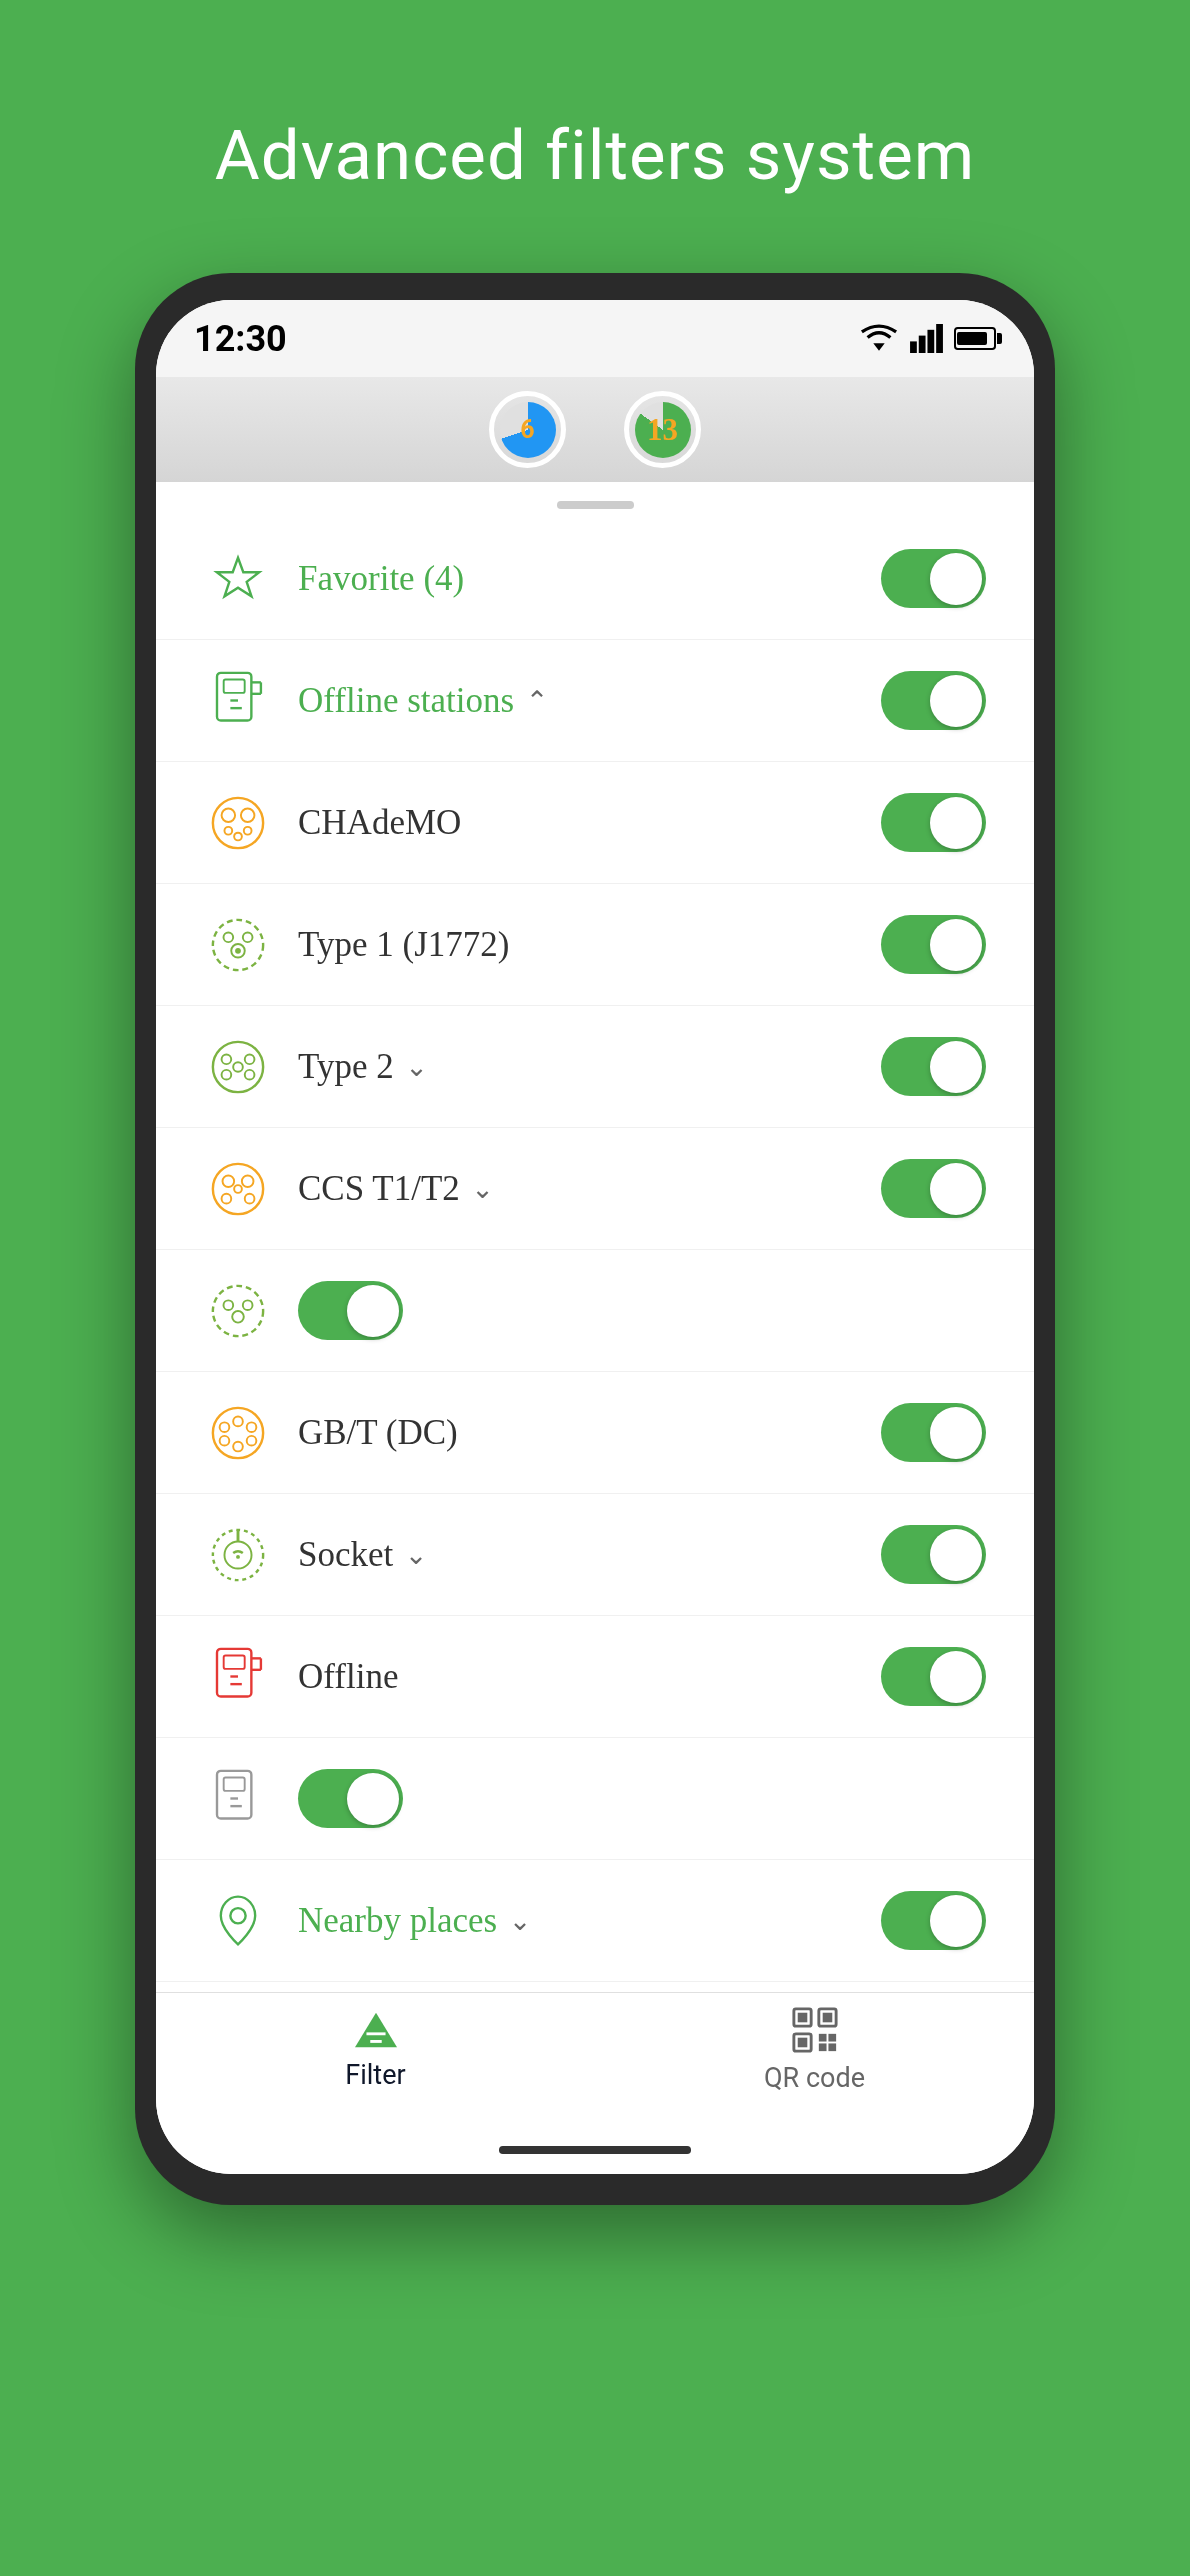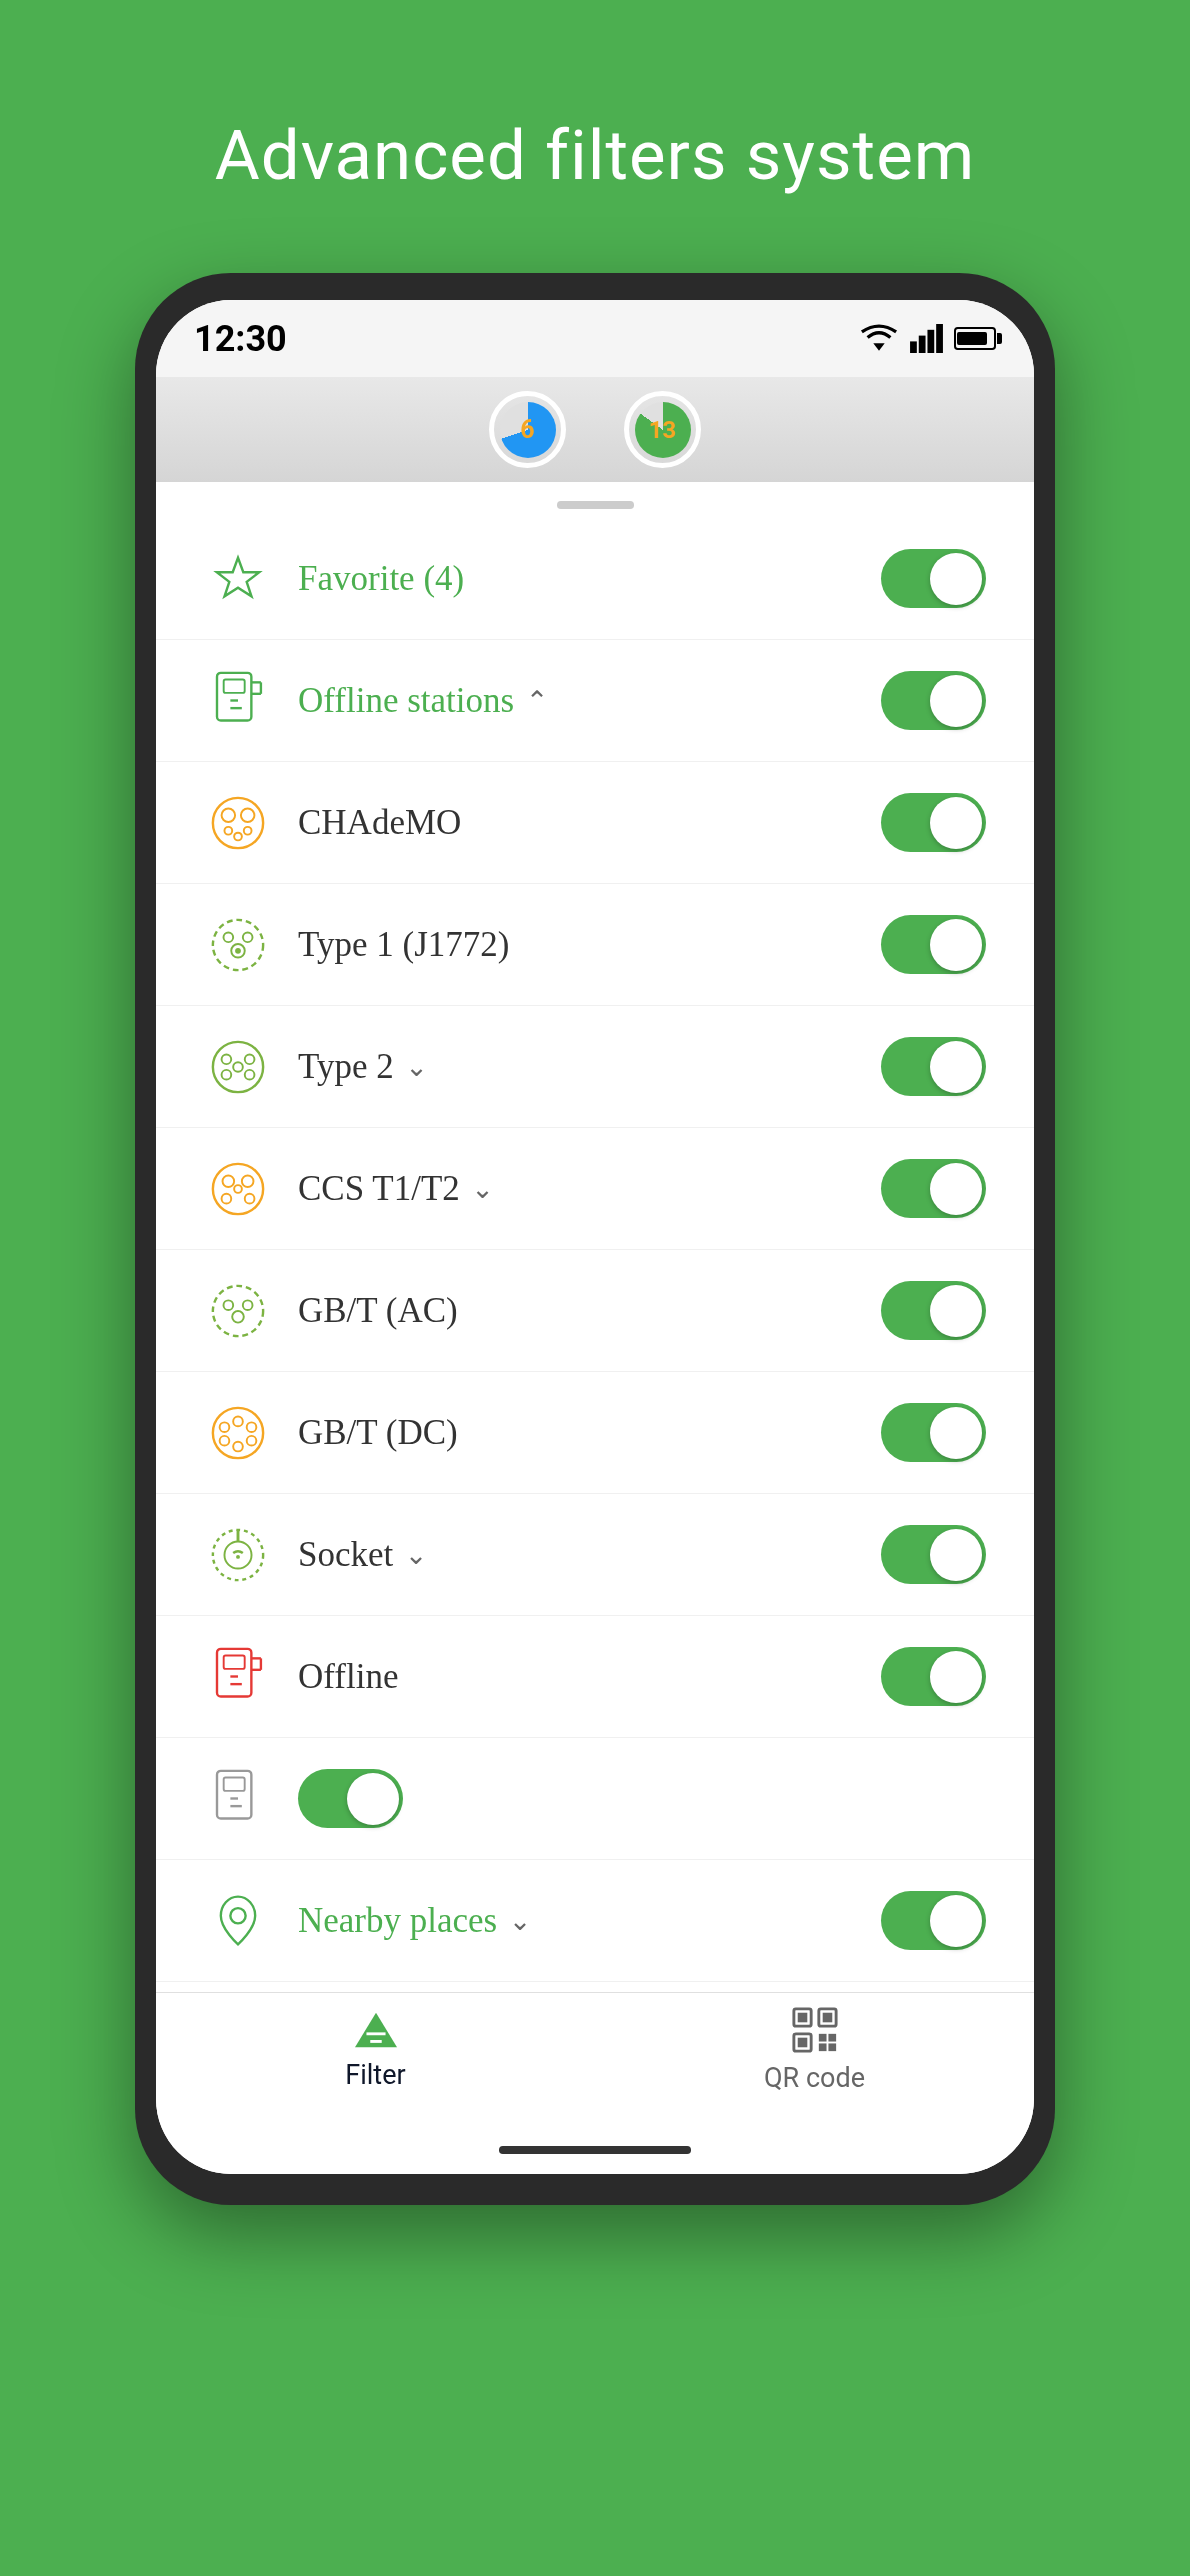--- a/index.html
+++ b/index.html
@@ -257,21 +257,21 @@
     </div>
 
     <div class="map-preview">
       <div class="map-marker">
         <div class="marker-inner" style="background: conic-gradient(#2196f3 0deg 252deg, #e0e0e0 252deg 360deg);">
           <span style="color:#f5a623;font-weight:700;font-size:25px;">6</span>
         </div>
       </div>
       <div class="map-marker">
         <div class="marker-inner" style="background: conic-gradient(#4caf50 0deg 306deg, #e0e0e0 306deg 360deg);">
-          <span style="color:#f5a623;font-weight:700;font-size:24px;">13</span>
+          <span style="color:#f5a623;font-weight:700;font-size:31px;font-family:Liberation Serif, serif;">13</span>
         </div>
       </div>
     </div>
 
     <div class="sheet-handle">
       <div class="handle-bar"></div>
     </div>
 
     <div class="filter-list">
 
@@ -383,21 +383,20 @@
 
       <div class="filter-item">
         <div class="filter-icon">
           <svg width="58" height="58" viewBox="0 0 60 60" fill="none">
             <circle cx="30" cy="30" r="26" stroke="#7cb342" stroke-width="2.5" stroke-dasharray="6 4"></circle>
             <circle cx="20" cy="24" r="5" stroke="#7cb342" stroke-width="2"></circle>
             <circle cx="40" cy="24" r="5" stroke="#7cb342" stroke-width="2"></circle>
             <circle cx="30" cy="36" r="6" stroke="#7cb342" stroke-width="2"></circle>
           </svg>
         </div>
-        <div class="filter-label">GB/T (AC)</div>
         <div class="toggle-track">
           <div class="toggle-thumb"></div>
         </div>
       </div>
 
       <div class="filter-item">
         <div class="filter-icon">
           <svg width="58" height="58" viewBox="0 0 60 60" fill="none">
             <circle cx="30" cy="30" r="26" stroke="#f5a623" stroke-width="2.5"></circle>
             <circle cx="16" cy="24" r="5" stroke="#f5a623" stroke-width="2"></circle>

